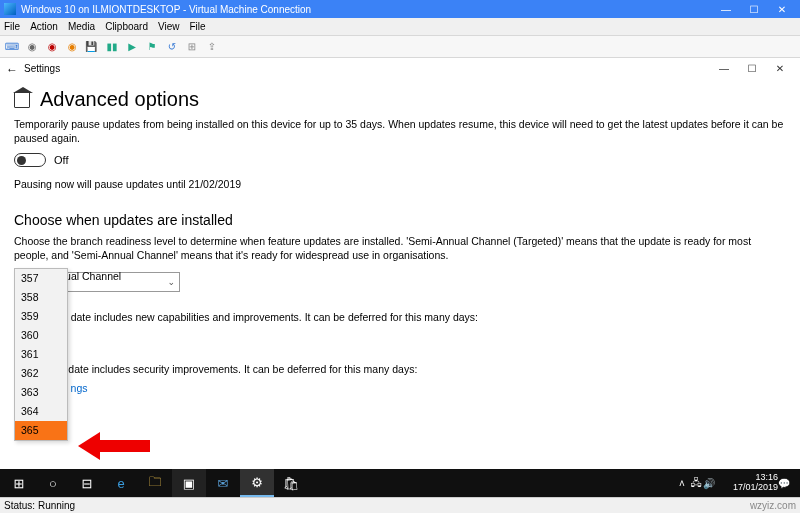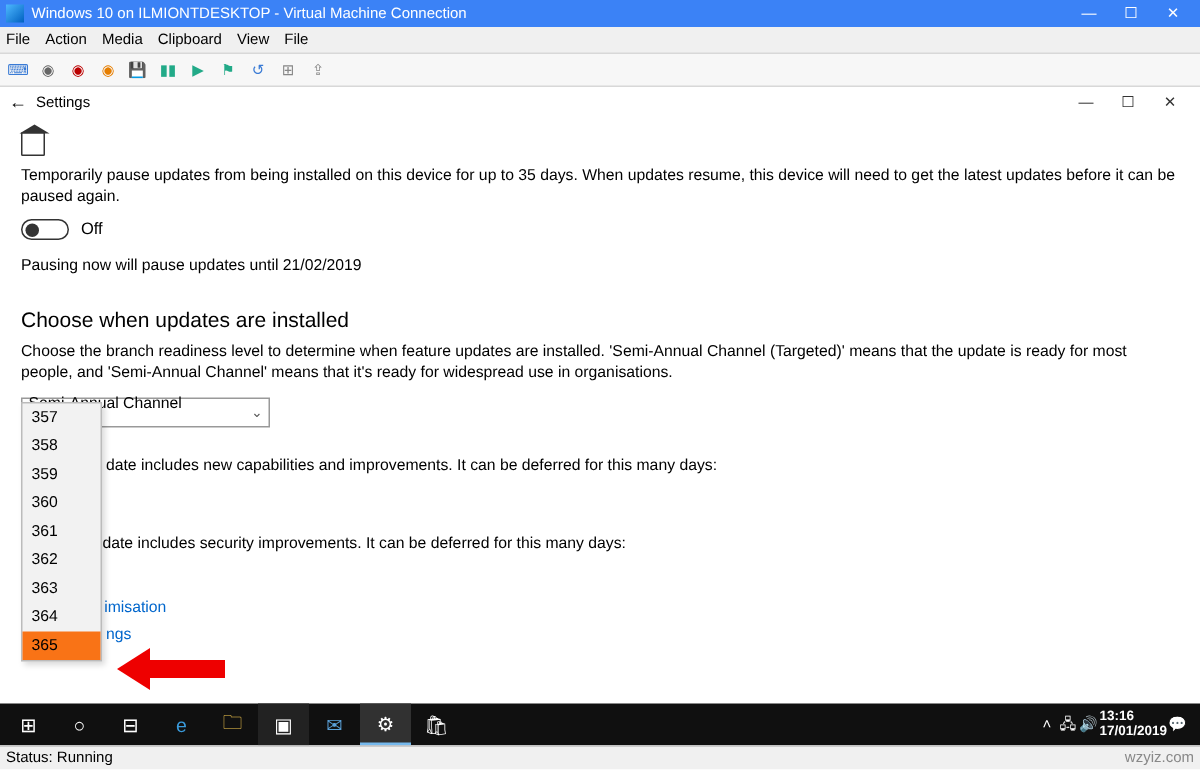--- a/index.html
+++ b/index.html
@@ -40,21 +40,21 @@
 .dropdown div { height: 19px; line-height: 19px; padding-left: 6px; font-size: 10.5px; }
 .dropdown div.sel { background:#f97316; }
 
 
 .taskbar { position:absolute; left:0; right:0; bottom:16px; height: 28px; background:#101010; display:flex; align-items:center; padding:0 2px; }
 .taskbar .tbtn { width: 34px; height: 28px; display:flex; align-items:center; justify-content:center; color:#fff; font-size: 13px; }
 .taskbar .tbtn.active { background:#313131; border-bottom:2px solid #76b9ed; }
 .taskbar .spacer { flex:1; }
 .tray { display:flex; align-items:center; color:#fff; font-size:9px; padding-right:6px; }
 .tray .ticon { width:14px; text-align:center; font-size:10px; }
-.clock { text-align:left; line-height:1.1; margin-left:0;font-weight:bold; }
+.clock { text-align:right; line-height:1.1; margin-left:16px; }
 
 
 .statusbar { position:absolute; left:0; right:0; bottom:0; height:16px; background:#f0f0f0; border-top:1px solid #ccc; display:flex; align-items:center; padding:0 4px; font-size:10px; }
 .statusbar .spacer{flex:1;}
 
 
 .arrow { position:absolute; left:78px; top:432px; display:flex; align-items:center; }
 .arrow .shaft { width:50px; height:12px; background:#e00; }
 .arrow .head { width:0; height:0; border-top:14px solid transparent; border-bottom:14px solid transparent; border-right:22px solid #e00; }
 </style>
@@ -98,39 +98,39 @@
     <div class="back">←</div>
     <span class="label">Settings</span>
     <div class="spacer"></div>
     <div class="wc2">—</div>
     <div class="wc2">☐</div>
     <div class="wc2">✕</div>
   </div>
   <div class="settings-body">
     <h1>
       <span class="home-icon"></span>
+      <span>Advanced options</span>
     </h1>
     <p>Temporarily pause updates from being installed on this device for up to 35 days. When updates resume, this device will need to get the latest updates before it can be paused again.</p>
     <div class="toggle-row">
       <div class="toggle"></div>
       <span>Off</span>
     </div>
     <p style="margin-top:10px">Pausing now will pause updates until 21/02/2019</p>
 
     <div class="section-h">Choose when updates are installed</div>
     <p>Choose the branch readiness level to determine when feature updates are installed. 'Semi-Annual Channel (Targeted)' means that the update is ready for most people, and 'Semi-Annual Channel' means that it's ready for widespread use in organisations.</p>
     <div class="combo">
       <span>Semi-Annual Channel (Targeted)</span>
       <span class="chev">⌄</span>
     </div>
 
     <p style="margin-top:18px"><span style="visibility:hidden">A feature up</span><span>date includes new capabilities and improvements. It can be deferred for this many days:</span></p>
     <p style="margin-top:38px"><span style="visibility:hidden">A quality up</span><span>date includes security improvements. It can be deferred for this many days:</span></p>
 
-    <span class="link" style="margin-top:30px"><span style="visibility:hidden">Delivery opt</span><span>imisation</span></span>
     <span class="link" style="margin-top:6px"><span style="visibility:hidden">Privacy setti</span><span>ngs</span></span>
   </div>
 </div>
 
 <div class="dropdown">
   <div>357</div>
   <div>358</div>
   <div>359</div>
   <div>360</div>
   <div>361</div>

